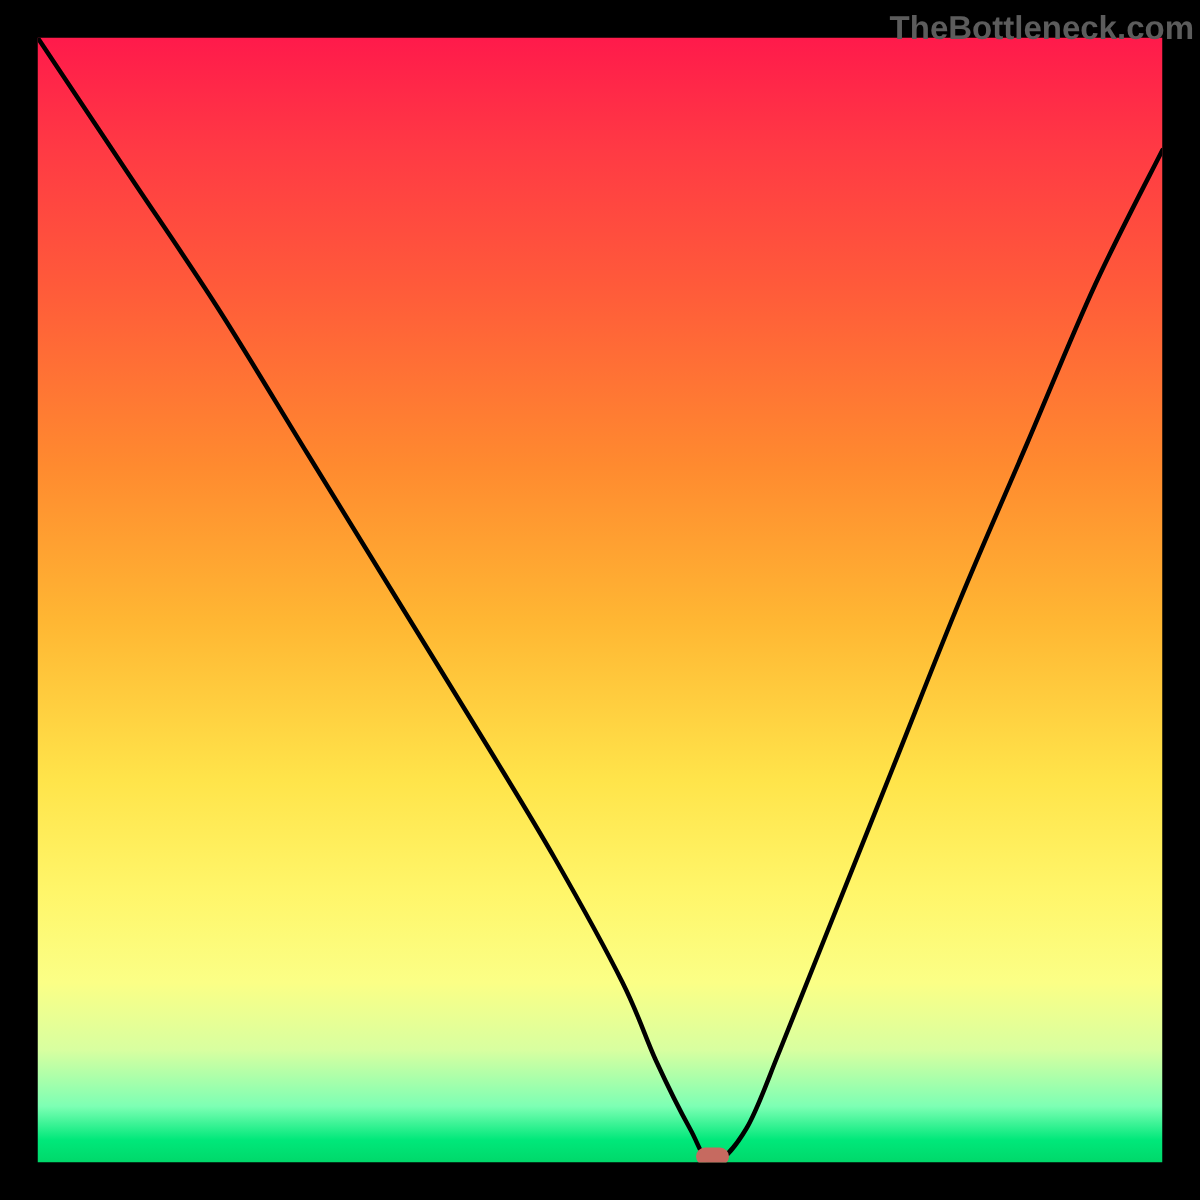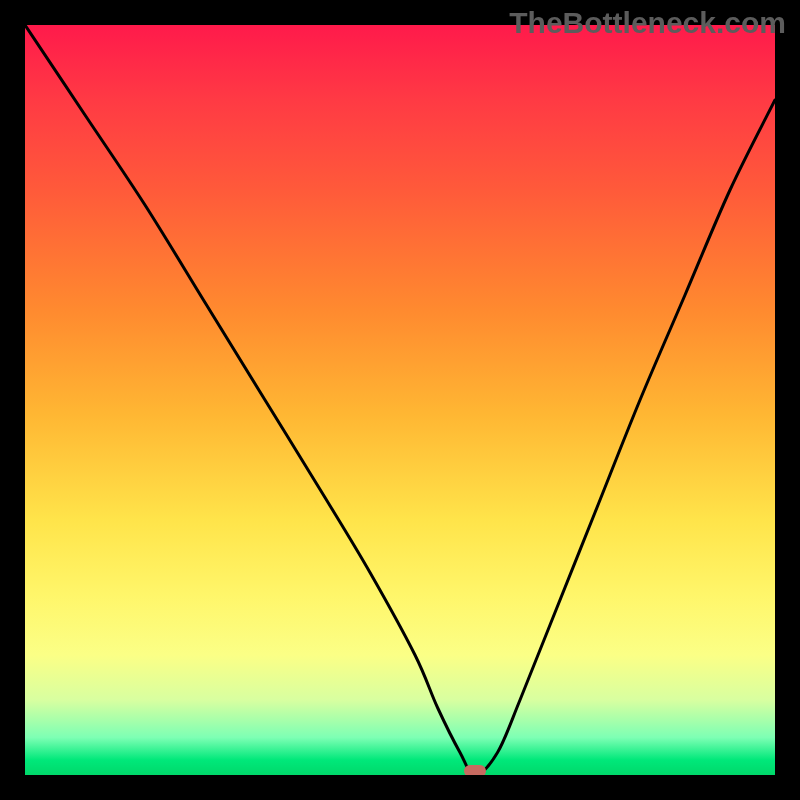--- a/index.html
+++ b/index.html
@@ -13,23 +13,23 @@
   }
   .frame {
     position: relative;
     width: 800px;
     height: 800px;
     background: #000;
   }
   .watermark {
     position: absolute;
     top: 6px;
-    right: 14px;
+    right: 4px;
     color: #5c5c5c;
-    font-size: 30px;
+    font-size: 22px;
     font-weight: 600;
     z-index: 20;
     user-select: none;
   }
   .plot-area {
     position: absolute;
     left: 25px;
     top: 25px;
     width: 750px;
     height: 750px;

